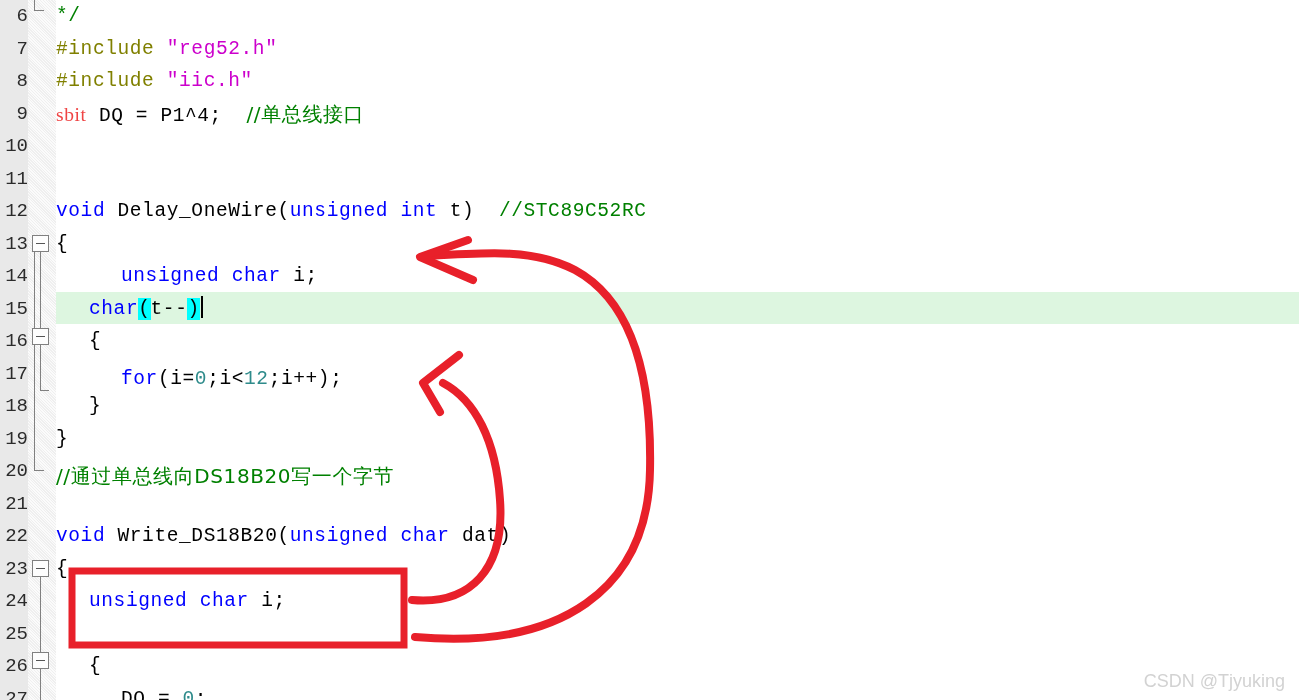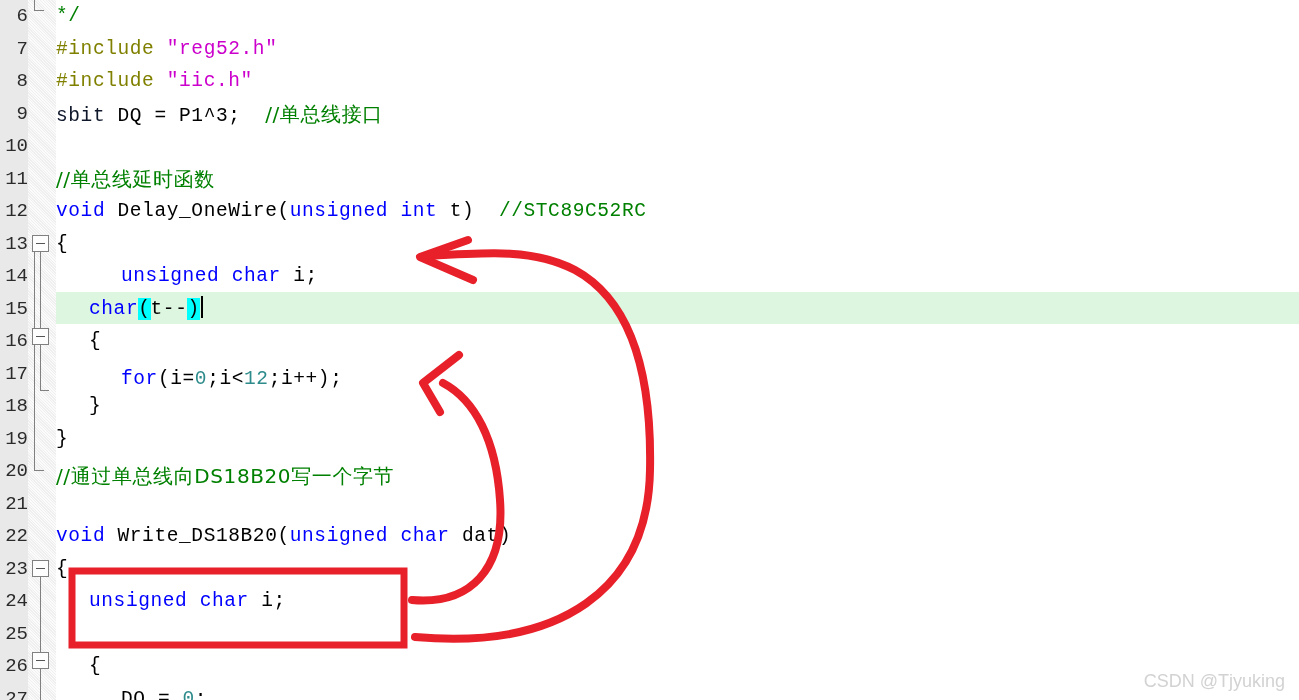--- a/index.html
+++ b/index.html
@@ -99,21 +99,21 @@
     height: 32px;
     background: #ddf6e0;
     z-index: 0;
   }
 
   
   .k   { color: #0000ff; text-align: center; }            
   .pre { color: #808000; }            
   .str { color: #cc00cc; }            
   .cmt { color: #008000; }            
-  .sbit{ color: #0f172a; }            
+  .sbit{ color: #ef4444; font-family: Liberation Serif, serif; }            
   .num { color: #2e8b8b; }            
   .pl  { color: #000000; }            
   .brace-hl {
     background: #00ffff;
     color: #000000;
   }
   .caret {
     display: inline-block;
     width: 0;
     border-left: 2px solid #000;
@@ -200,25 +200,24 @@
   <div id="code">
 
     <div class="hl-row" style="top:292px"></div>
 
     <div class="cline" style="top:0px"><span class="cmt">*/</span></div>
 
     <div class="cline" style="top:32.5px"><span class="pre">#include</span><span class="pl"> </span><span class="str">"reg52.h"</span></div>
 
     <div class="cline" style="top:65px"><span class="pre">#include</span><span class="pl"> </span><span class="str">"iic.h"</span></div>
 
-    <div class="cline" style="top:97.5px"><span class="sbit">sbit</span><span class="pl"> DQ = P1^3;  </span><span class="cmt cjk">//单总线接口</span></div>
+    <div class="cline" style="top:97.5px"><span class="sbit">sbit</span><span class="pl"> DQ = P1^4;  </span><span class="cmt cjk">//单总线接口</span></div>
 
     <div class="cline" style="top:130px"></div>
 
-    <div class="cline" style="top:162.5px"><span class="cmt cjk">//单总线延时函数</span></div>
 
     <div class="cline" style="top:195px"><span class="k">void</span><span class="pl"> Delay_OneWire(</span><span class="k">unsigned int</span><span class="pl"> t)  </span><span class="cmt">//STC89C52RC</span></div>
 
     <div class="cline" style="top:227.5px"><span class="pl">{</span></div>
 
     <div class="cline" style="top:260px; padding-left:65px"><span class="k">unsigned char</span><span class="pl"> i;</span></div>
 
     <div class="cline" style="top:292.5px; padding-left:33px"><span class="k">char</span><span class="brace-hl">(</span><span class="pl">t--</span><span class="brace-hl">)</span><span class="caret"></span></div>
 
     <div class="cline" style="top:325px; padding-left:33px"><span class="pl">{</span></div>

